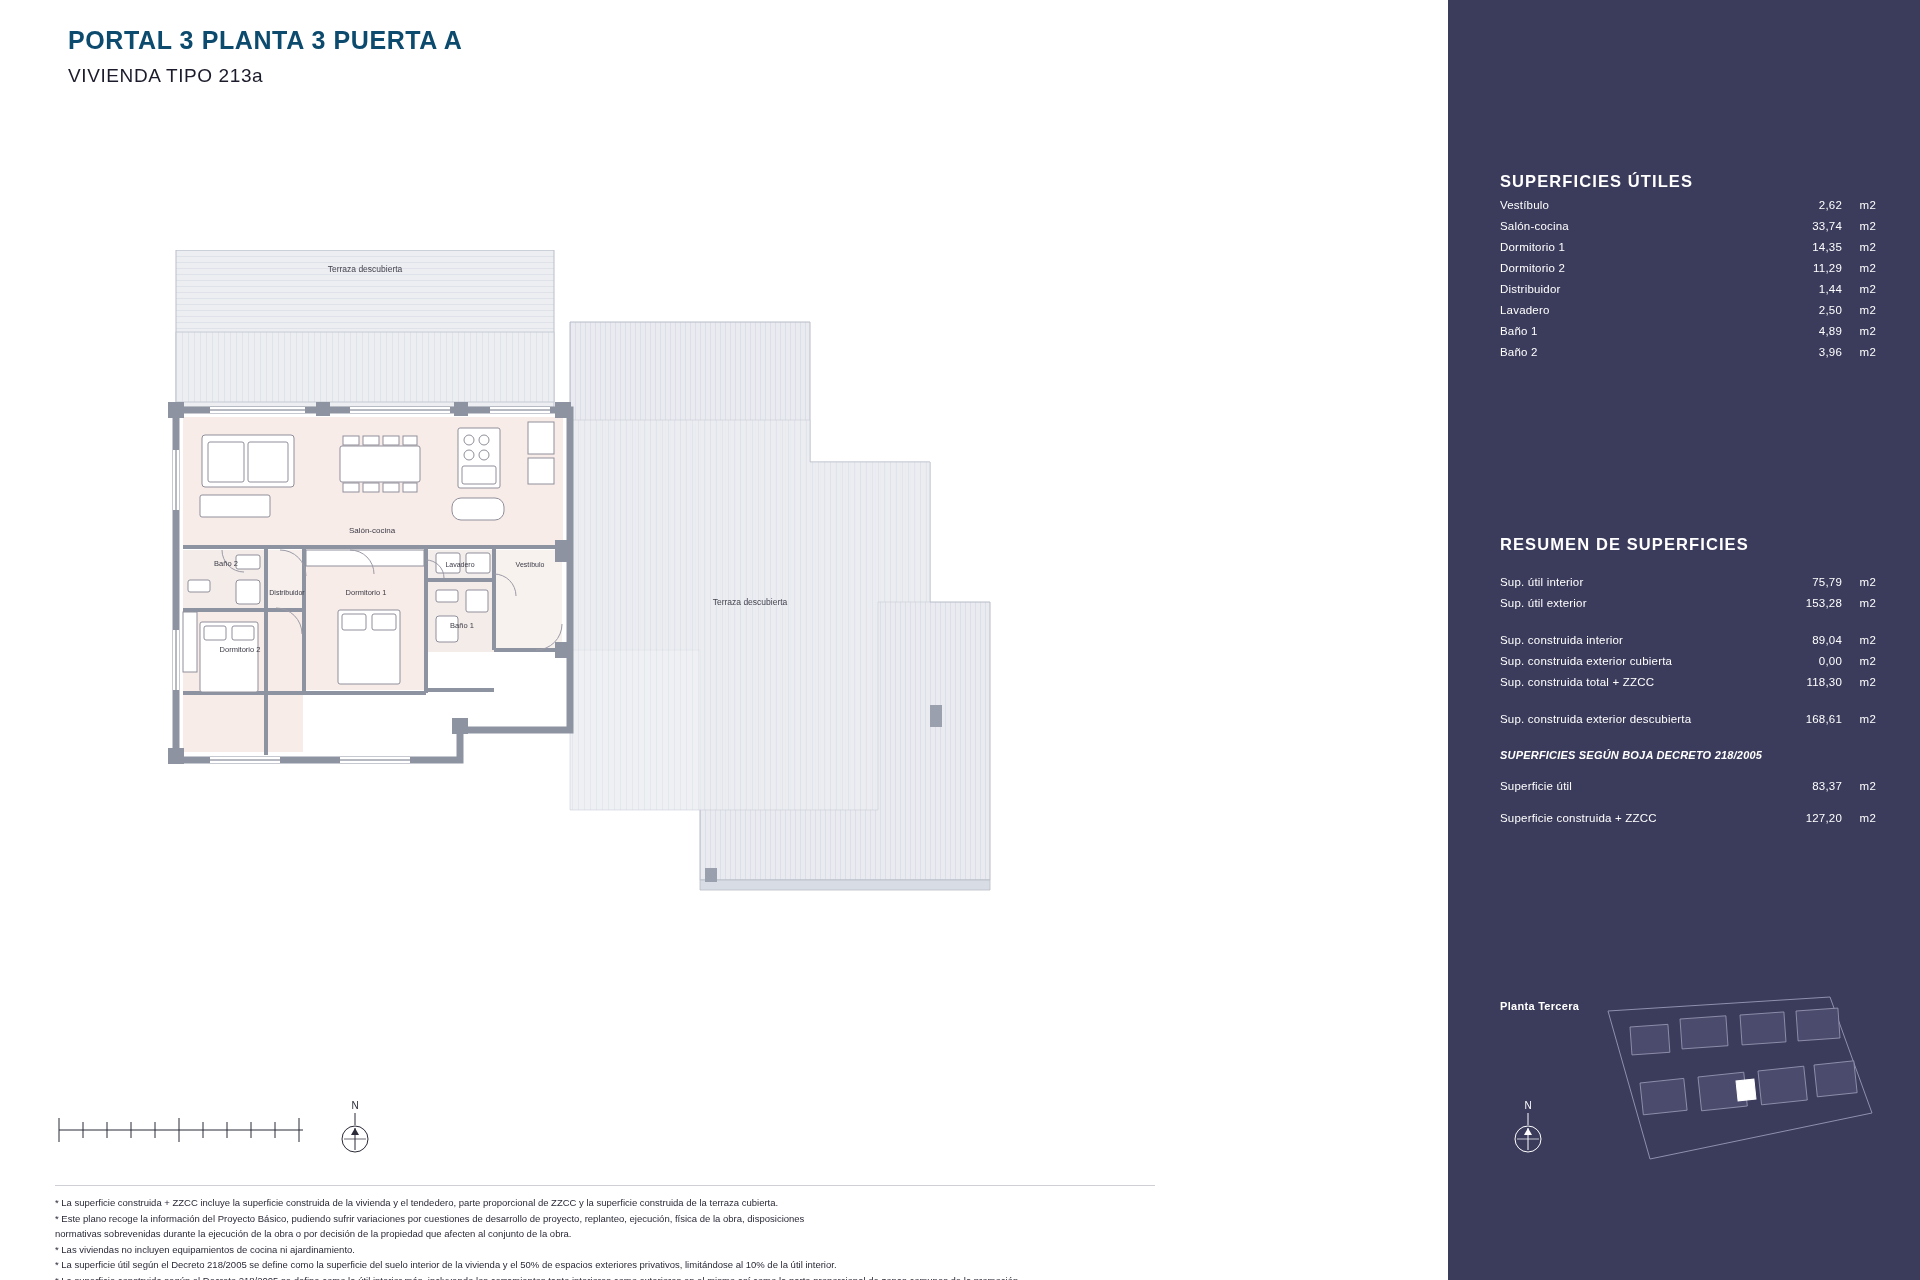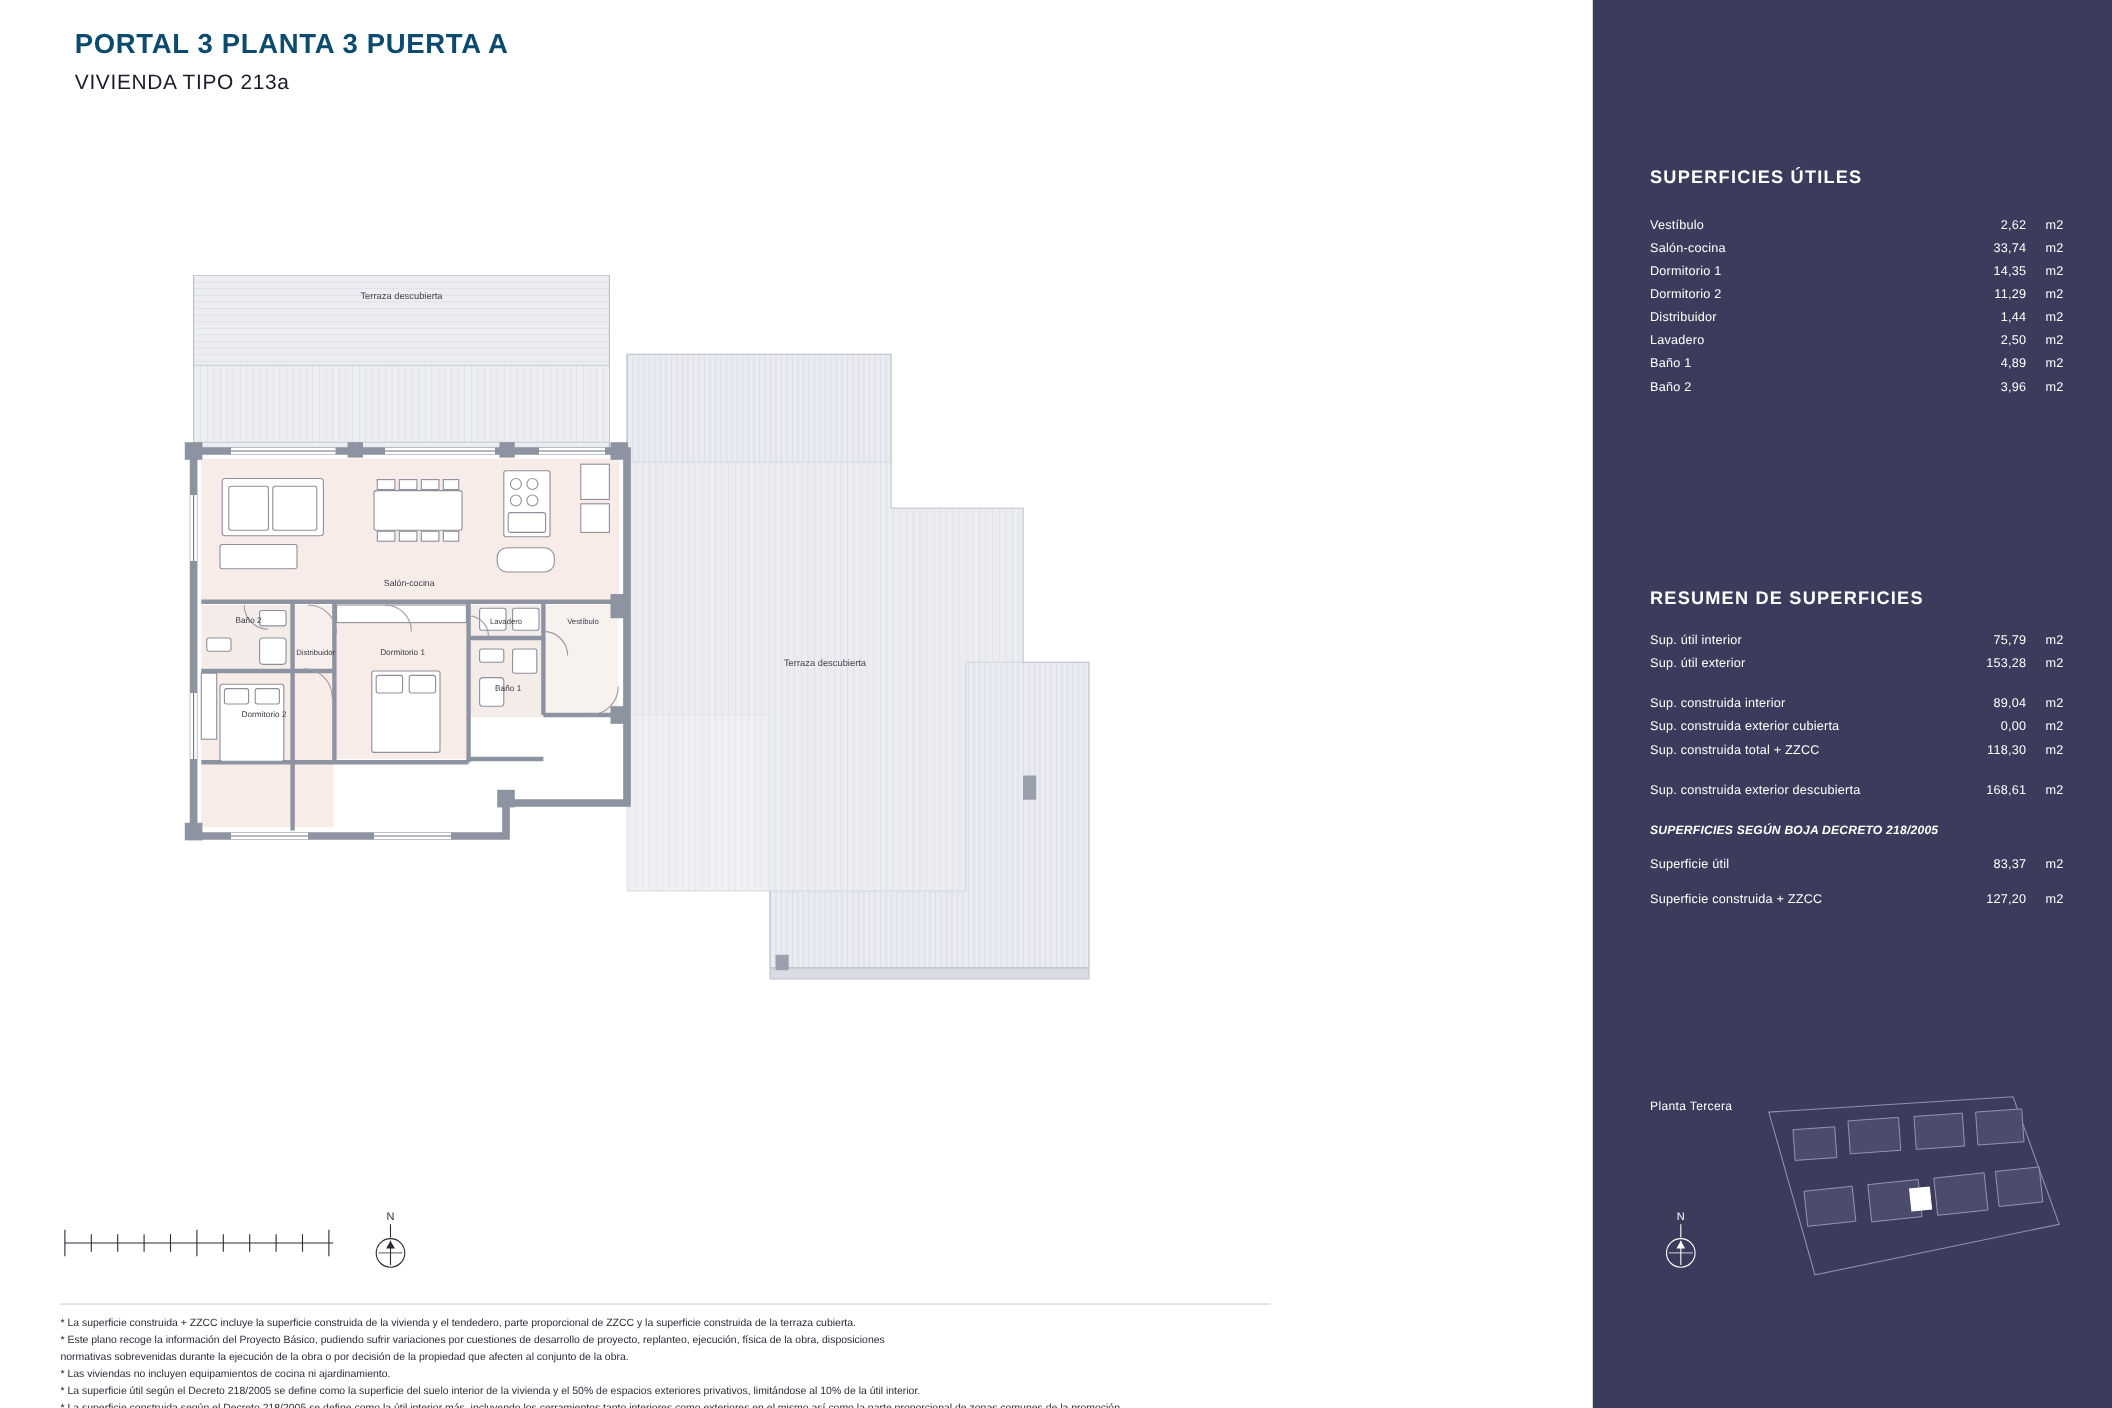--- a/index.html
+++ b/index.html
@@ -37,38 +37,38 @@
   #footnotes p { margin:0; padding:0; white-space:nowrap; }
 
   
   #panel {
     position:absolute; right:0; top:0; width:472px; height:1280px;
     background:#3b3b5c; color:#ffffff;
   }
   .panel-h {
     font-size:16.5px; font-weight:bold; letter-spacing:1.1px; color:#ffffff;
   }
-  #util-head { position:absolute; left:52px; top:152px; }
+  #util-head { position:absolute; left:52px; top:172px; }
   #util-list { position:absolute; left:52px; top:195px; width:376px; }
   .row { display:flex; align-items:baseline; font-size:11.5px; line-height:21px; letter-spacing:.2px; }
   .row .lbl { flex:1 1 auto; }
   .row .val { width:64px; text-align:right; }
   .row .unit { width:34px; text-align:right; }
 
   #resumen-head { position:absolute; left:52px; top:535px; }
   #resumen { position:absolute; left:52px; top:572px; width:376px; }
   #resumen .row { line-height:21px; }
   .bold { font-weight:normal; }
   .gap-s { height:11px; }
   .gap-m { height:16px; }
   .italic-note { font-style:italic; font-weight:bold; font-size:11px; letter-spacing:.2px; line-height:19px; }
 
   
   #keyplan { position:absolute; left:52px; top:985px; width:380px; height:190px; }
-  #keyplan-label { position:absolute; left:52px; top:1000px; font-size:11px; letter-spacing:.3px; }
+  #keyplan-label { position:absolute; left:52px; top:1000px; font-size:11px; letter-spacing:.3px;font-weight:bold; }
   #keyplan svg { display:block; }
   #panel-north { position:absolute; left:52px; top:1095px; width:56px; height:70px; }
 </style>
 </head>
 <body>
 
 <div id="sheet">
 
   <div id="title-block">
     <div id="title-main">PORTAL 3  PLANTA 3 PUERTA A</div>

